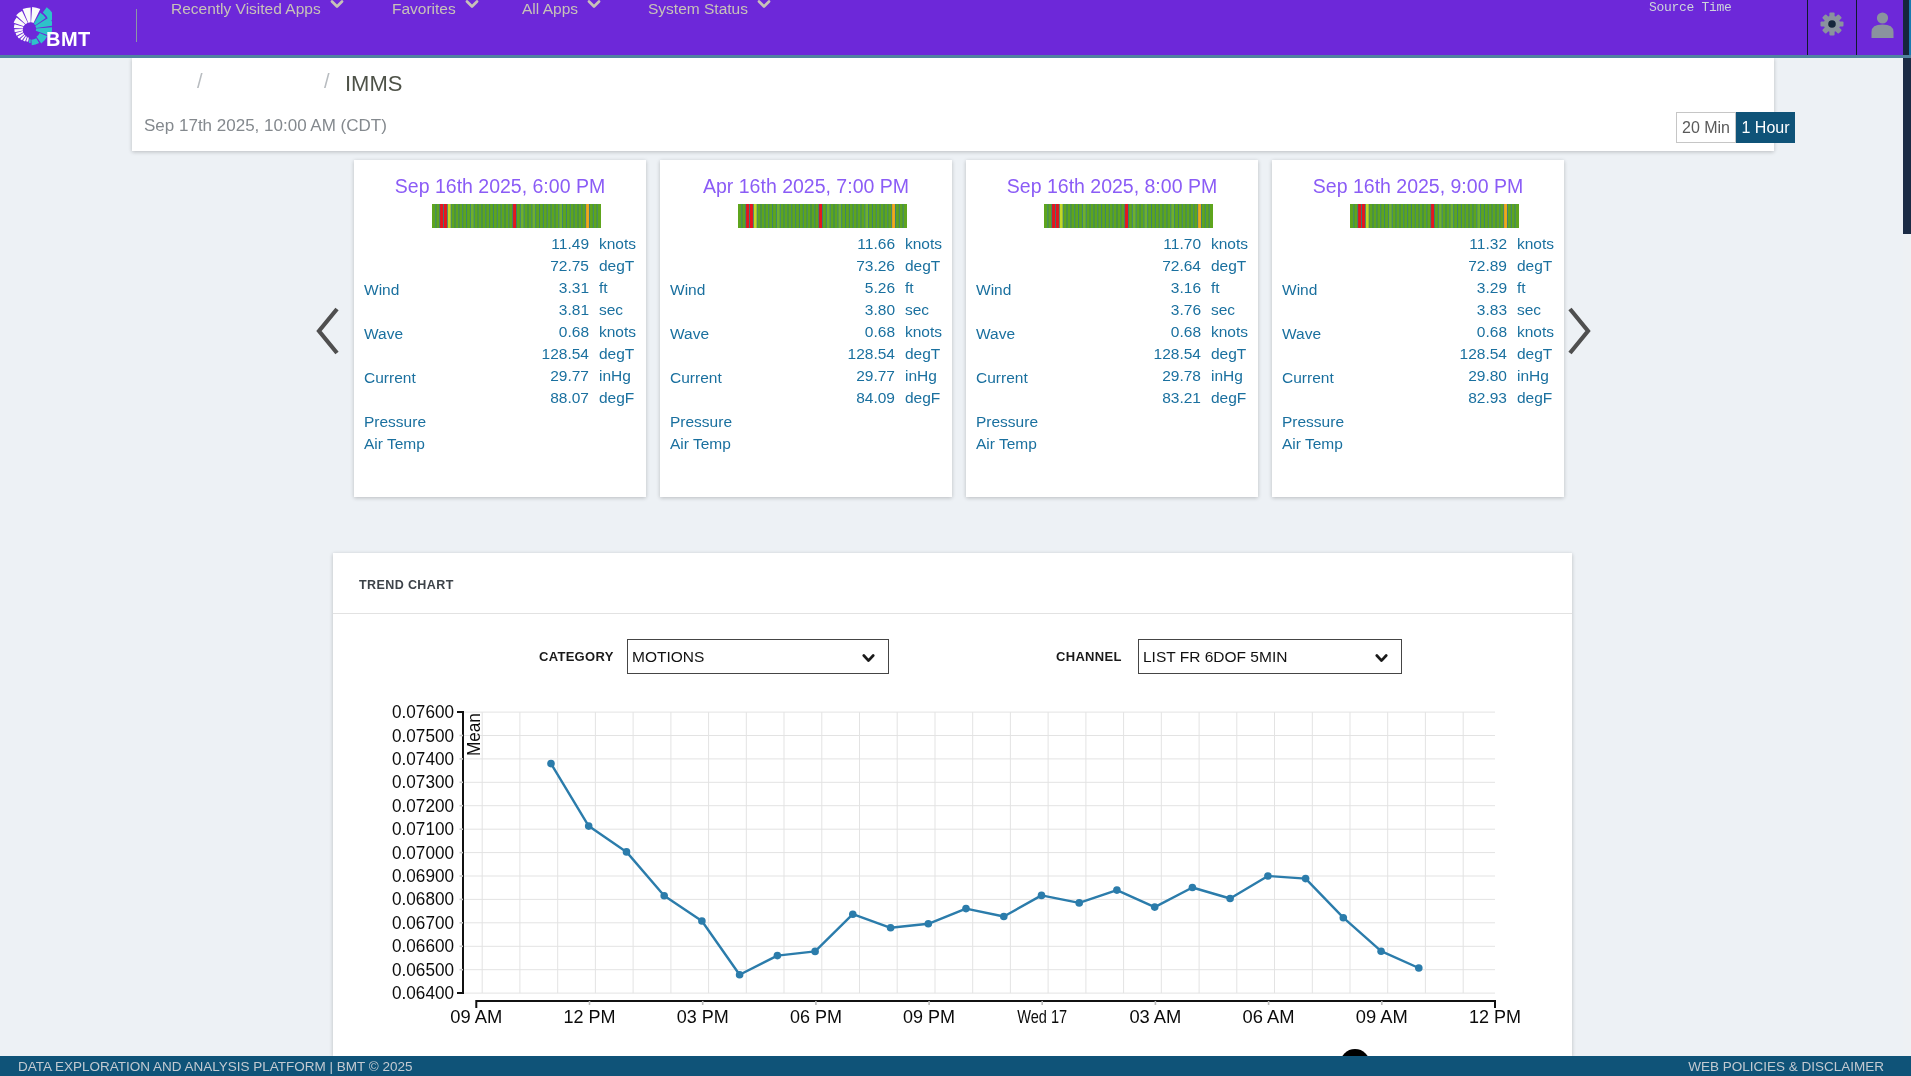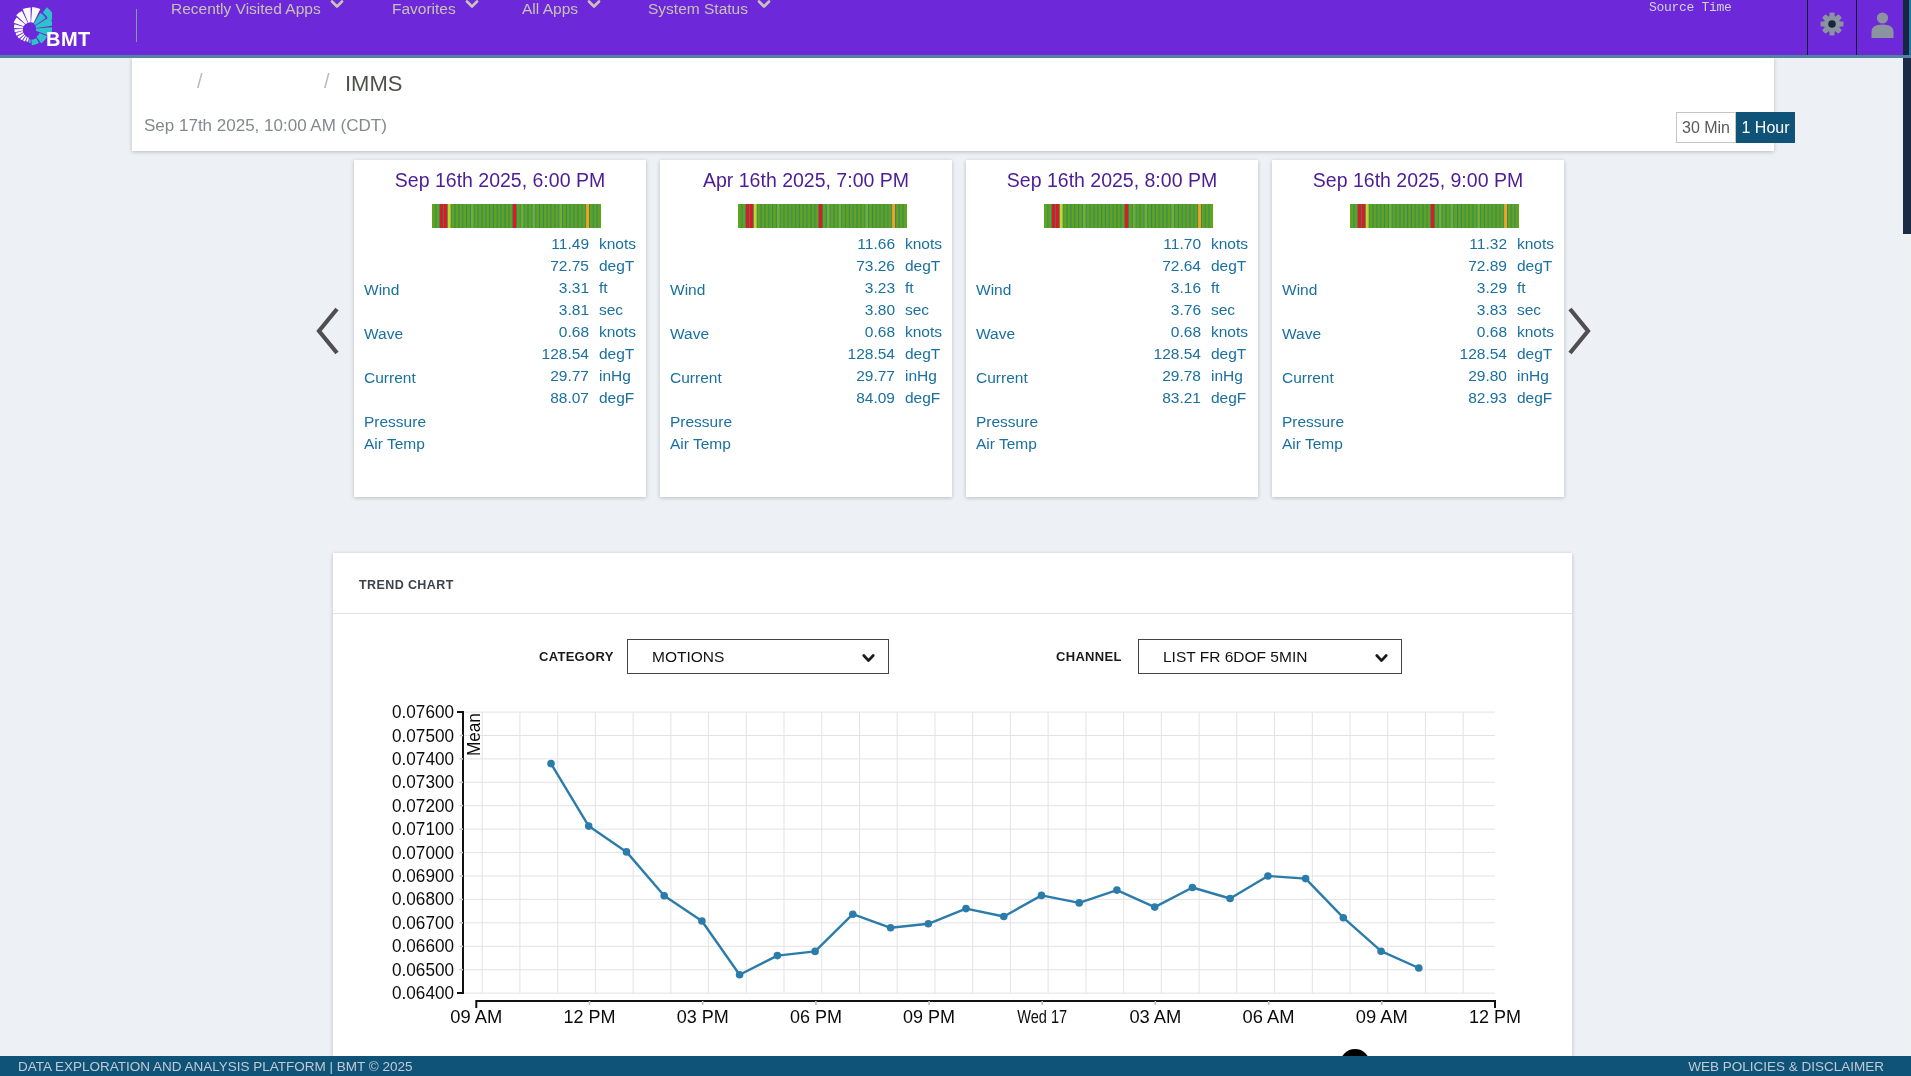--- a/index.html
+++ b/index.html
@@ -11,49 +11,49 @@
 .navitem { position:absolute; top:0; height:55px; display:flex; align-items:flex-start; color:#C7C2B8; font-size:15.5px; }
 
 .bccard { position:absolute; left:132px; top:58px; width:1642px; height:93px; background:#FFF; box-shadow:0 1px 4px rgba(0,0,0,0.22); }
 .slash { position:absolute; top:70px; color:#B8BCC0; font-size:20px; }
 .imms { position:absolute; left:345px; top:71px; color:#4E5248; font-size:22px; }
 .bcdate { position:absolute; left:144px; top:116px; color:#84898E; font-size:17px; }
 .btn20 { position:absolute; left:1676px; top:112px; width:60px; height:31px; background:#FFF; border:1px solid #C6C6C6; color:#5A5A5A; font-size:16px; text-align:center; line-height:29px; }
 .btn1h { position:absolute; left:1736px; top:112px; width:59px; height:31px; background:#0F5378; color:#FFF; font-size:16px; text-align:center; line-height:31px; }
 
 .card { position:absolute; top:160px; width:292px; height:337px; background:#FFF; box-shadow:0 1px 4px rgba(0,0,0,0.22); }
-.ct { position:absolute; left:0; top:9px; width:100%; text-align:center; font-size:19.5px; color:#4c1d95; }
+.ct { position:absolute; left:0; top:15px; width:100%; text-align:center; font-size:19.5px; color:#8b5cf6; }
 .crow { position:absolute; left:0; width:100%; height:22px; font-size:15.5px; color:#1A709F; line-height:22px; }
 .clab { position:absolute; left:10px;margin-top:46px; }
 .cval { position:absolute; left:115px; width:120px; text-align:right; }
 .cunit { position:absolute; left:245px; }
 .arrow { position:absolute; top:305px; }
 
 .tcard { position:absolute; left:333px; top:553px; width:1239px; height:503px; background:#FFF; box-shadow:0 1px 4px rgba(0,0,0,0.22); }
 .thead { position:absolute; left:26px; top:25px; font-size:12.5px; font-weight:bold; color:#3D4349; letter-spacing:0.4px; }
 .tdiv { position:absolute; left:0; top:60px; width:1239px; height:1px; background:#E2E2E2; }
 .ctrl-label { position:absolute; font-size:13px; font-weight:bold; color:#1a1a1a; top:96px; letter-spacing:0.3px; }
-.sel { position:absolute; top:86px; height:35px; background:#FFF; border:1px solid #454545; font-size:15.5px; color:#111; line-height:33px; padding-left:24px; }
+.sel { position:absolute; top:86px; height:35px; background:#FFF; border:1px solid #454545; font-size:15.5px; color:#111; line-height:33px; padding-left:4px; }
 
 .footer { position:absolute; left:0; top:1056px; width:1911px; height:20px; background:#0F5378; color:#C3CAD1; font-size:13.5px; }
 
 .sbtrack { position:absolute; left:1903px; top:58px; width:8px; height:998px; background:#EEF1F4; }
 .sbthumb { position:absolute; left:1903px; top:58px; width:8px; height:176px; background:#1B2B45; }
 .blkcirc { position:absolute; left:1340px; top:1049px; width:30px; height:30px; border-radius:50%; background:#000; }
 </style></head>
 <body>
 
 <div class="abs" style="left:0;top:58px;width:1911px;height:998px;background:#EDF1F5"></div>
 
 <div class="bccard"></div>
 <div class="slash" style="left:197px">/</div>
 <div class="slash" style="left:324px">/</div>
 <div class="imms">IMMS</div>
 <div class="bcdate">Sep 17th 2025, 10:00 AM (CDT)</div>
-<div class="btn20">30 Min</div>
+<div class="btn20">20 Min</div>
 <div class="btn1h">1 Hour</div>
 
 <svg class="arrow" style="left:313px" width="29" height="52" viewBox="0 0 29 52">
     <path d="M24 4 L6 26 L24 48" stroke="#4F4F4F" stroke-width="4.2" fill="none"></path>
   </svg>
 <svg class="arrow" style="left:1565px" width="29" height="52" viewBox="0 0 29 52">
     <path d="M5 4 L23 26 L5 48" stroke="#4F4F4F" stroke-width="4.2" fill="none"></path>
   </svg>
 
 <div class="card" style="left:354px">
@@ -284,21 +284,21 @@
       <span class="cval">11.66</span>
       <span class="cunit">knots</span>
     </div>
     <div class="crow" style="top:95px">
       <span class="clab"></span>
       <span class="cval">73.26</span>
       <span class="cunit">degT</span>
     </div>
     <div class="crow" style="top:117px">
       <span class="clab">Wave</span>
-      <span class="cval">3.23</span>
+      <span class="cval">5.26</span>
       <span class="cunit">ft</span>
     </div>
     <div class="crow" style="top:139px">
       <span class="clab"></span>
       <span class="cval">3.80</span>
       <span class="cunit">sec</span>
     </div>
     <div class="crow" style="top:161px">
       <span class="clab">Current</span>
       <span class="cval">0.68</span>

